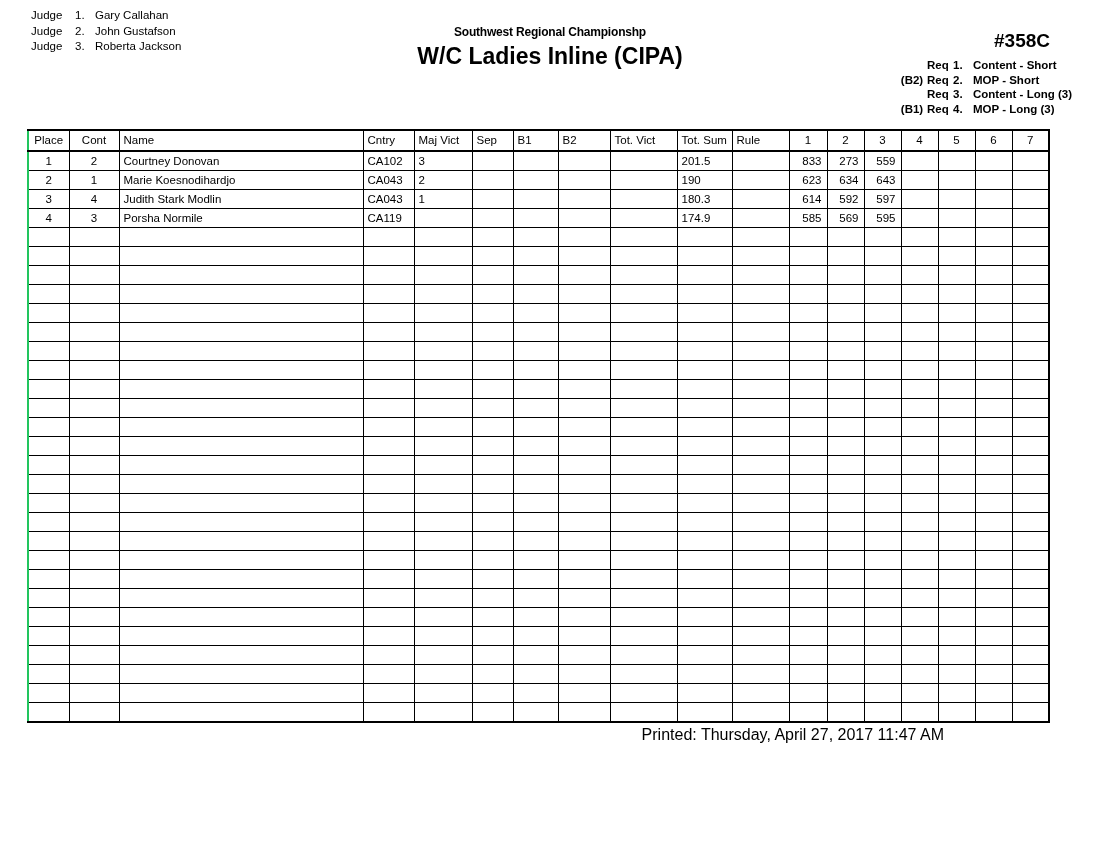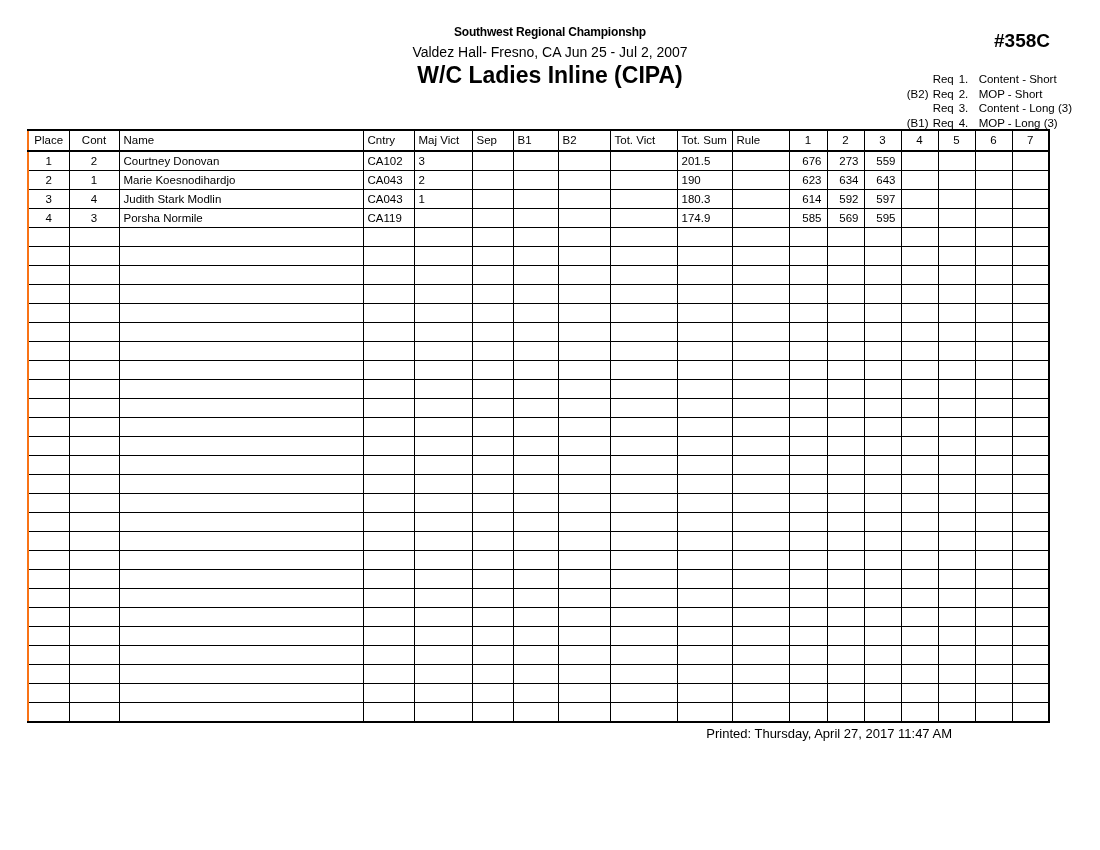--- a/index.html
+++ b/index.html
@@ -71,23 +71,24 @@
   }
   .doc-number {
     font-size: 19px;
     font-weight: bold;
     line-height: 22px;
     padding-right: 22px;
   }
   .req-list {
     font-size: 11.5px;
     line-height: 14.7px;
-    margin-top: 20px;
+    margin-top: 6px;
     text-align: left;
     display: inline-block;
+    font-weight: bold;
   }
   .req-line { white-space: pre; }
   .req-flag {
     display: inline-block;
     width: 30px;
     text-align: center;
   }
   .req-word { display: inline-block; width: 26px; }
   .req-num  { display: inline-block; width: 20px; }
 
@@ -119,52 +120,55 @@
   table.results thead th {
     border-bottom: 2px solid #000000;
     height: 19px;
     line-height: 19px;
   }
   table.results tbody tr:last-child td {
     border-bottom: 2px solid #000000;
   }
   table.results th:first-child,
   table.results td:first-child {
-    border-left: 2px solid #f97316;
+    border-left: 2px solid #22c55e;
   }
   table.results th:last-child,
   table.results td:last-child {
     border-right: 2px solid #000000;
   }
   table.results thead th {
     border-top: 2px solid #000000;
   }
   .c-center { text-align: center !important; padding-left: 0 !important; }
   .c-right  { text-align: right !important; padding-left: 0 !important; padding-right: 5px !important; }
 
   
   .printed {
     position: absolute;
     left: 0;
     top: 726px;
     width: 944px;
     text-align: right;
-    font-size: 13px;
-    margin-left: 8px;
+    font-size: 16px;
   }
 </style>
 </head>
 <body>
 
 <div class="header">
 
+  <div class="judges">
+      <div class="judge-line"><span class="judge-word">Judge</span><span class="judge-num">1.</span><span>Gary Callahan</span></div>
+      <div class="judge-line"><span class="judge-word">Judge</span><span class="judge-num">2.</span><span>John Gustafson</span></div>
+      <div class="judge-line"><span class="judge-word">Judge</span><span class="judge-num">3.</span><span>Roberta Jackson</span></div>
+    </div>
 
   <div class="title-block">
     <div class="title-main">Southwest Regional Championshp</div>
-    <div class="title-sub">Valdez Hall- Fresno, CA  Jun 25 - Jul 2, 2007</div>
     <div class="title-event">W/C Ladies Inline (CIPA)</div>
   </div>
 
   <div class="right-block">
     <div class="doc-number">#358C</div>
     <div class="req-list"><div class="req-line"><span class="req-flag"></span><span class="req-word">Req</span><span class="req-num">1.</span><span>Content - Short</span></div><div class="req-line"><span class="req-flag">(B2)</span><span class="req-word">Req</span><span class="req-num">2.</span><span>MOP - Short</span></div><div class="req-line"><span class="req-flag"></span><span class="req-word">Req</span><span class="req-num">3.</span><span>Content - Long (3)</span></div><div class="req-line"><span class="req-flag">(B1)</span><span class="req-word">Req</span><span class="req-num">4.</span><span>MOP - Long (3)</span></div></div>
   </div>
 
 </div>
 
@@ -218,21 +222,21 @@
           <td class="c-center">2</td>
           <td>Courtney Donovan</td>
           <td>CA102</td>
           <td>3</td>
           <td></td>
           <td></td>
           <td></td>
           <td></td>
           <td>201.5</td>
           <td></td>
-          <td class="c-right">676</td>
+          <td class="c-right">833</td>
           <td class="c-right">273</td>
           <td class="c-right">559</td>
           <td class="c-right"></td>
           <td class="c-right"></td>
           <td class="c-right"></td>
           <td class="c-right"></td>
         </tr>
         <tr>
           <td class="c-center">2</td>
           <td class="c-center">1</td>

